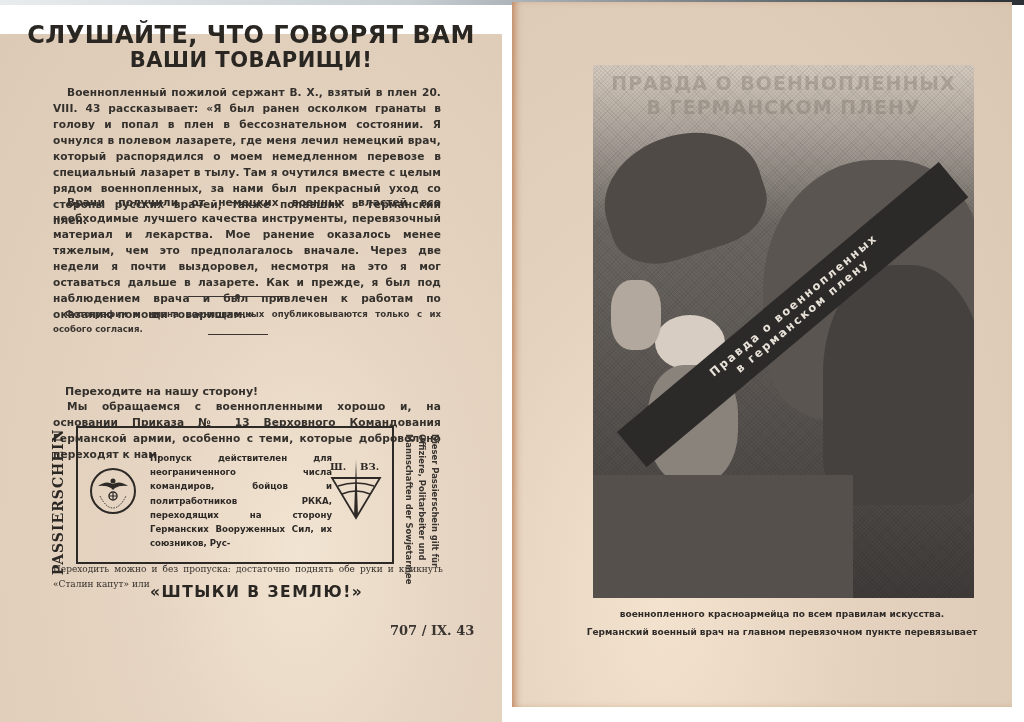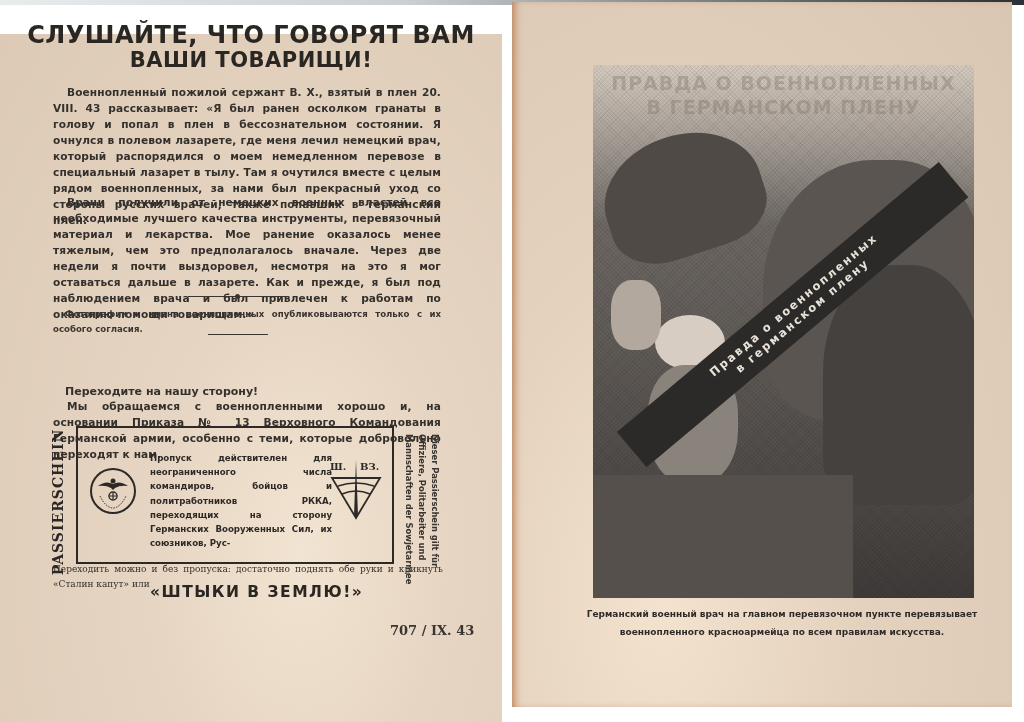--- a/index.html
+++ b/index.html
@@ -222,16 +222,16 @@
     <div class="shape" style="left:55px; top:300px; width:90px; height:120px; background:#8a837c; border-radius:40% 40% 45% 45%;"></div>
 
     <div class="shape" style="left:0px; top:410px; width:260px; height:140px; background:#55504c;"></div>
   </div>
   <div class="band"></div>
   <div class="band-text">
     <div>Правда о военнопленных</div>
     <div>в германском плену</div>
   </div>
   <div class="caption">
+    <div>военнопленного красноармейца по всем правилам искусства.</div>
     <div>Германский военный врач на главном перевязочном пункте перевязывает</div>
-    <div>военнопленного красноармейца по всем правилам искусства.</div>
   </div>
 </div>
 
 </body></html>

